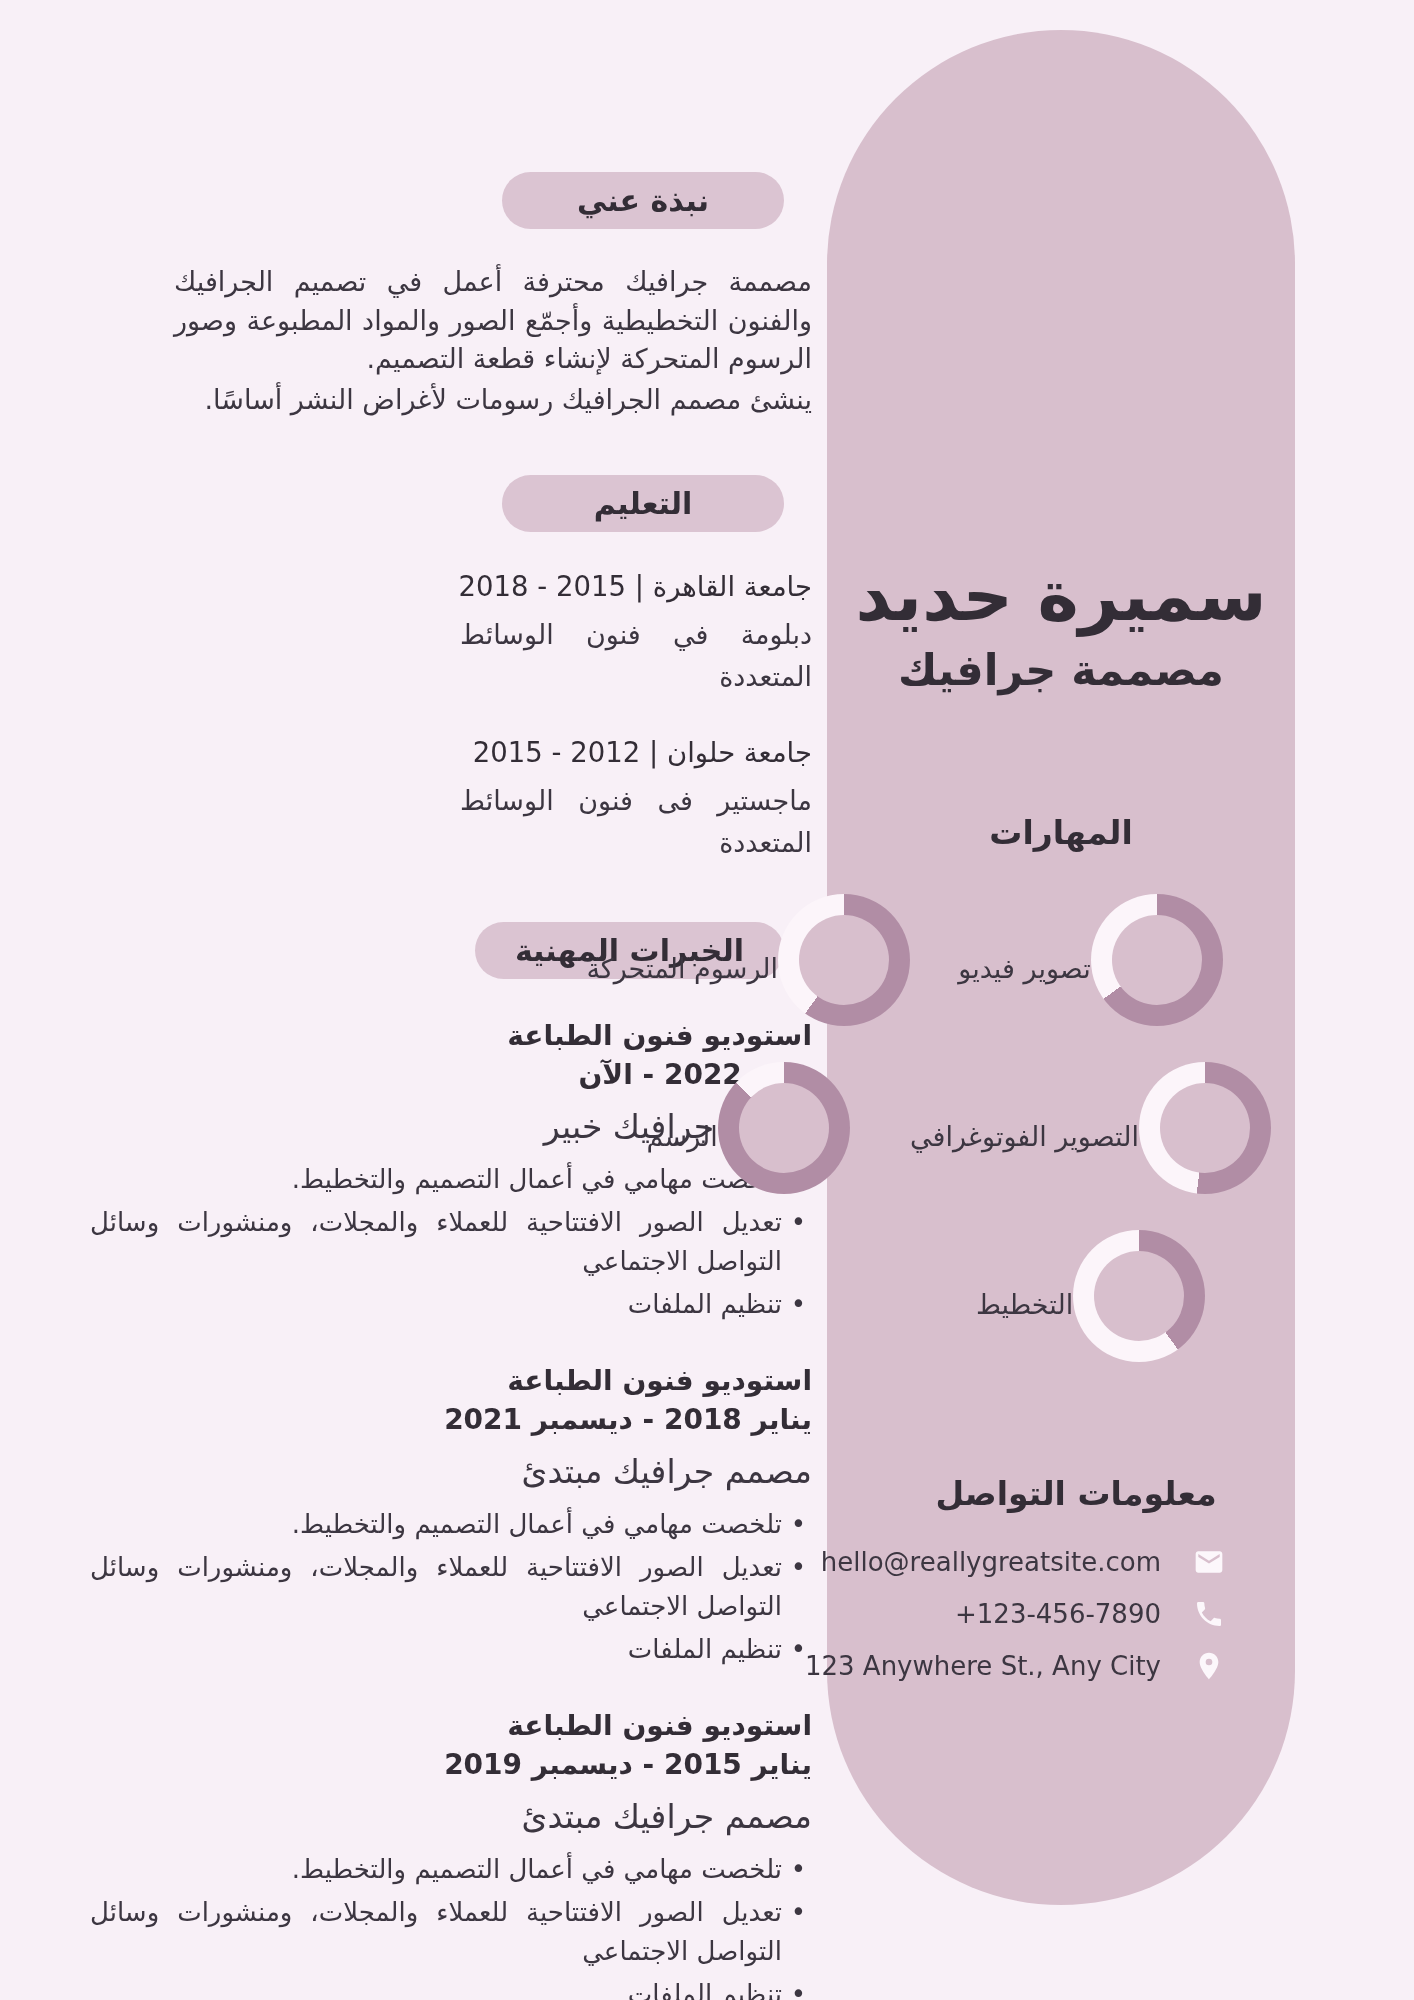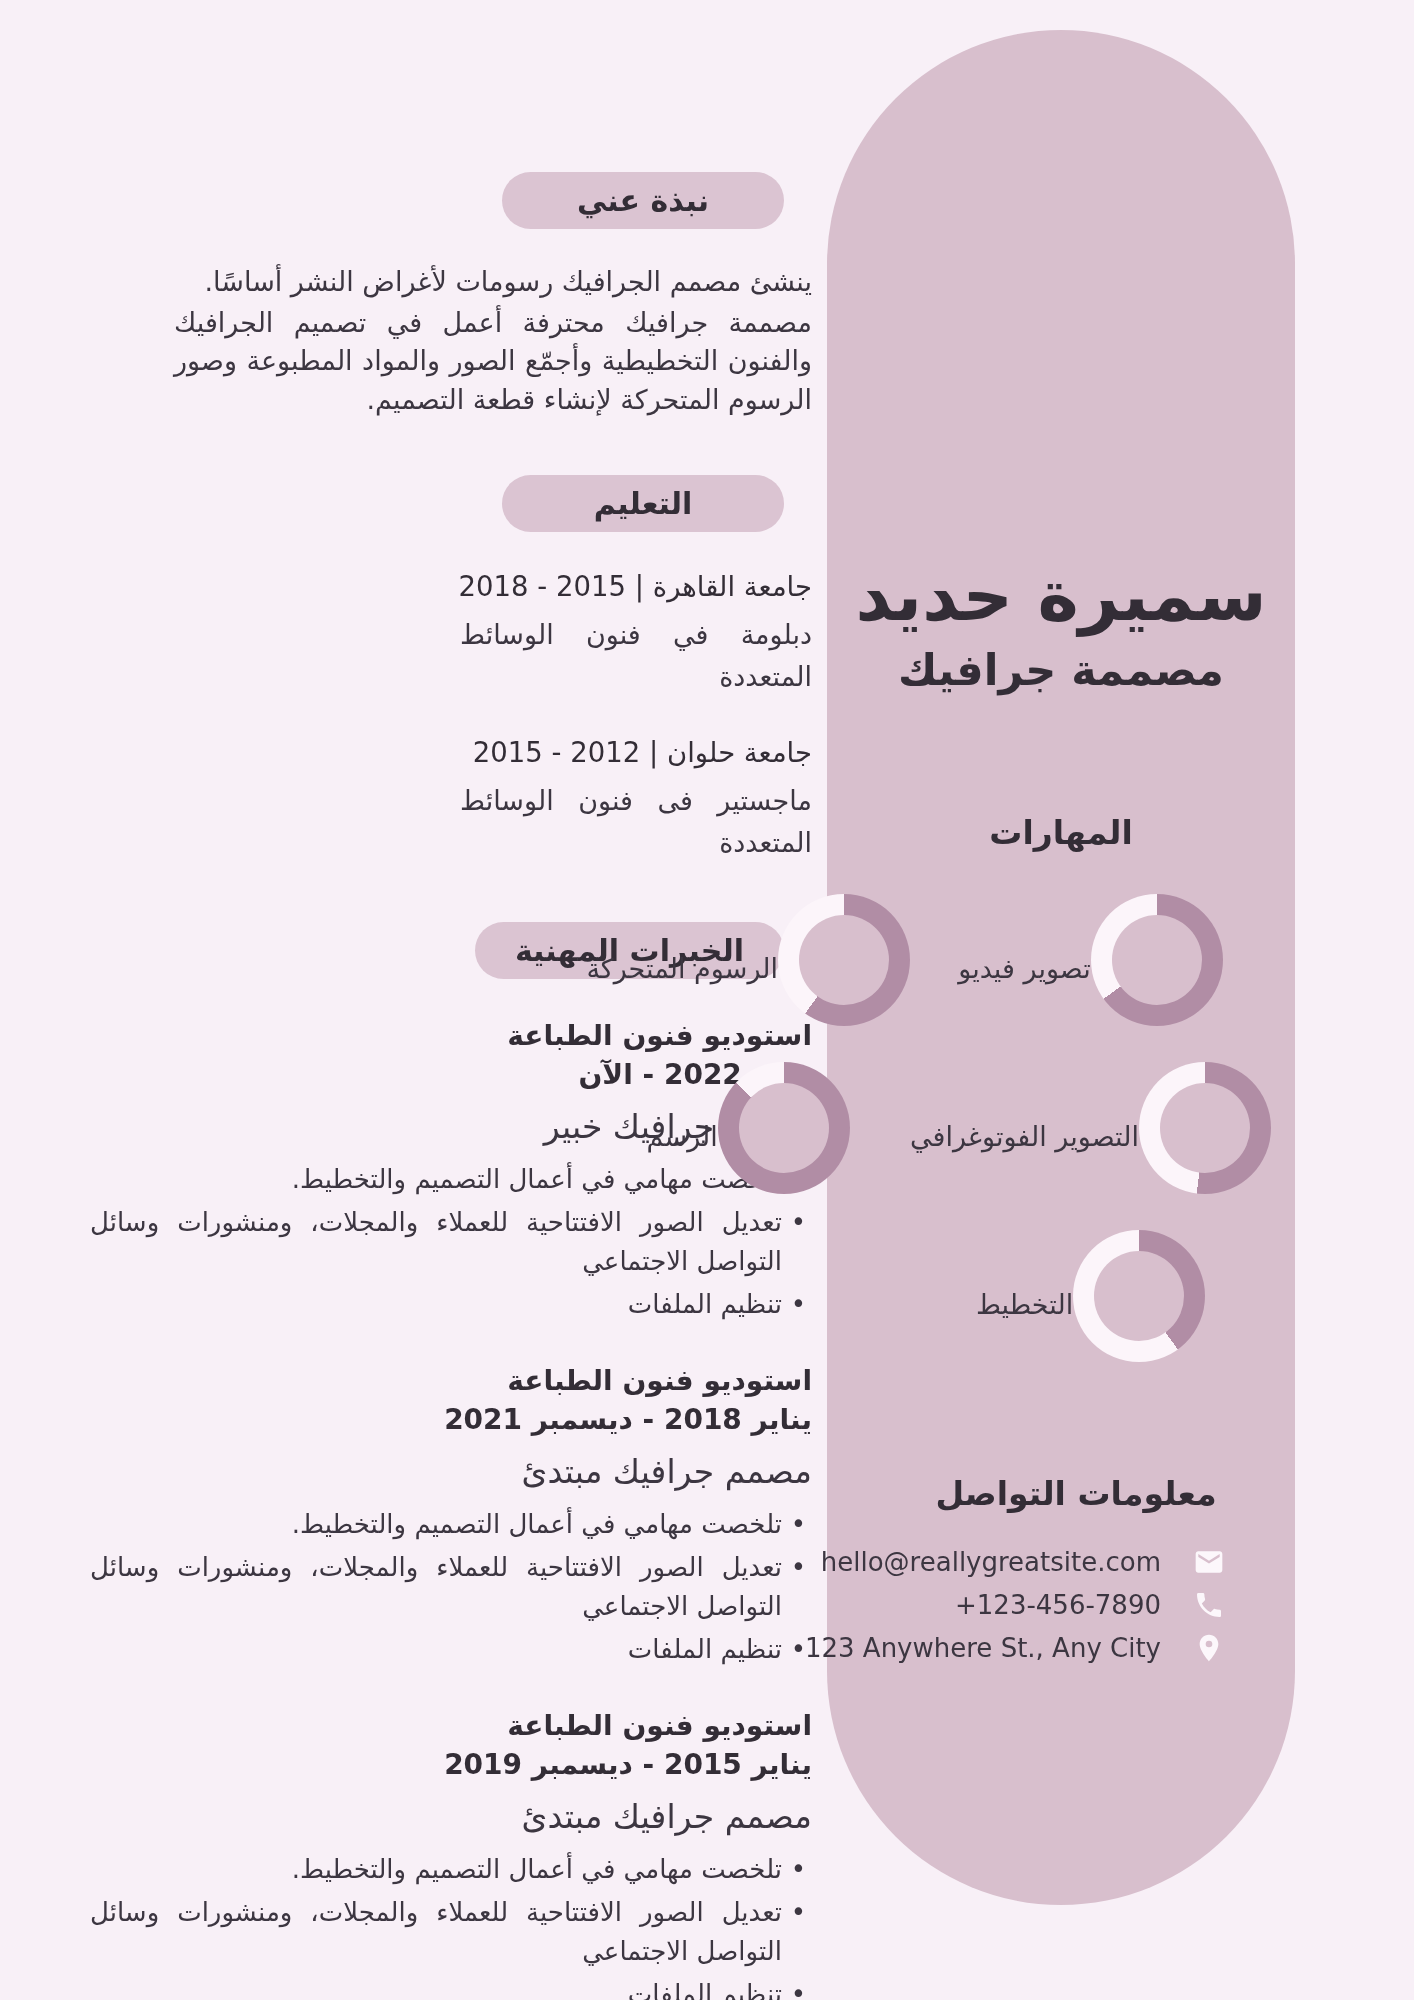--- a/index.html
+++ b/index.html
@@ -107,21 +107,21 @@
     background:var(--panel);
   }
   .skill-label{
     margin-top:16px;font-size:27px;color:var(--body-text);
     white-space:nowrap;
   }
 
   .contact-title{margin-top:112px;font-size:33px;font-weight:bold;color:var(--heading-text);padding-left:30px;}
   .contact-list{
     margin-top:30px;
-    display:flex;flex-direction:column;gap:6px;
+    display:flex;flex-direction:column;gap:15px;
     padding-right:70px;
   }
   .contact-row{
     display:flex;align-items:center;gap:32px;
     height:37px;
   }
   .contact-icon{width:32px;height:32px;flex:0 0 32px;color:var(--icon);}
   .contact-icon svg{width:100%;height:100%;display:block;}
   .contact-value{
     direction:ltr;unicode-bidi:embed;
@@ -133,22 +133,22 @@
 <body>
 
 <div class="page">
 
   <div class="main">
 
     <div class="section-pill about-pill">
       <span>نبذة عني</span>
     </div>
     <div class="about-text">
+      <p>مصممة جرافيك محترفة أعمل في تصميم الجرافيك والفنون التخطيطية وأجمّع الصور والمواد المطبوعة وصور الرسوم المتحركة لإنشاء قطعة التصميم.</p>
       <p>ينشئ مصمم الجرافيك رسومات لأغراض النشر أساسًا.</p>
-      <p>مصممة جرافيك محترفة أعمل في تصميم الجرافيك والفنون التخطيطية وأجمّع الصور والمواد المطبوعة وصور الرسوم المتحركة لإنشاء قطعة التصميم.</p>
     </div>
 
     <div class="section-pill edu-pill">
       <span>التعليم</span>
     </div>
 
     <div class="edu-entry">
       <div class="edu-school">جامعة القاهرة | 2015 - 2018</div>
       <div class="edu-degree">دبلومة في فنون الوسائط المتعددة</div>
     </div>

